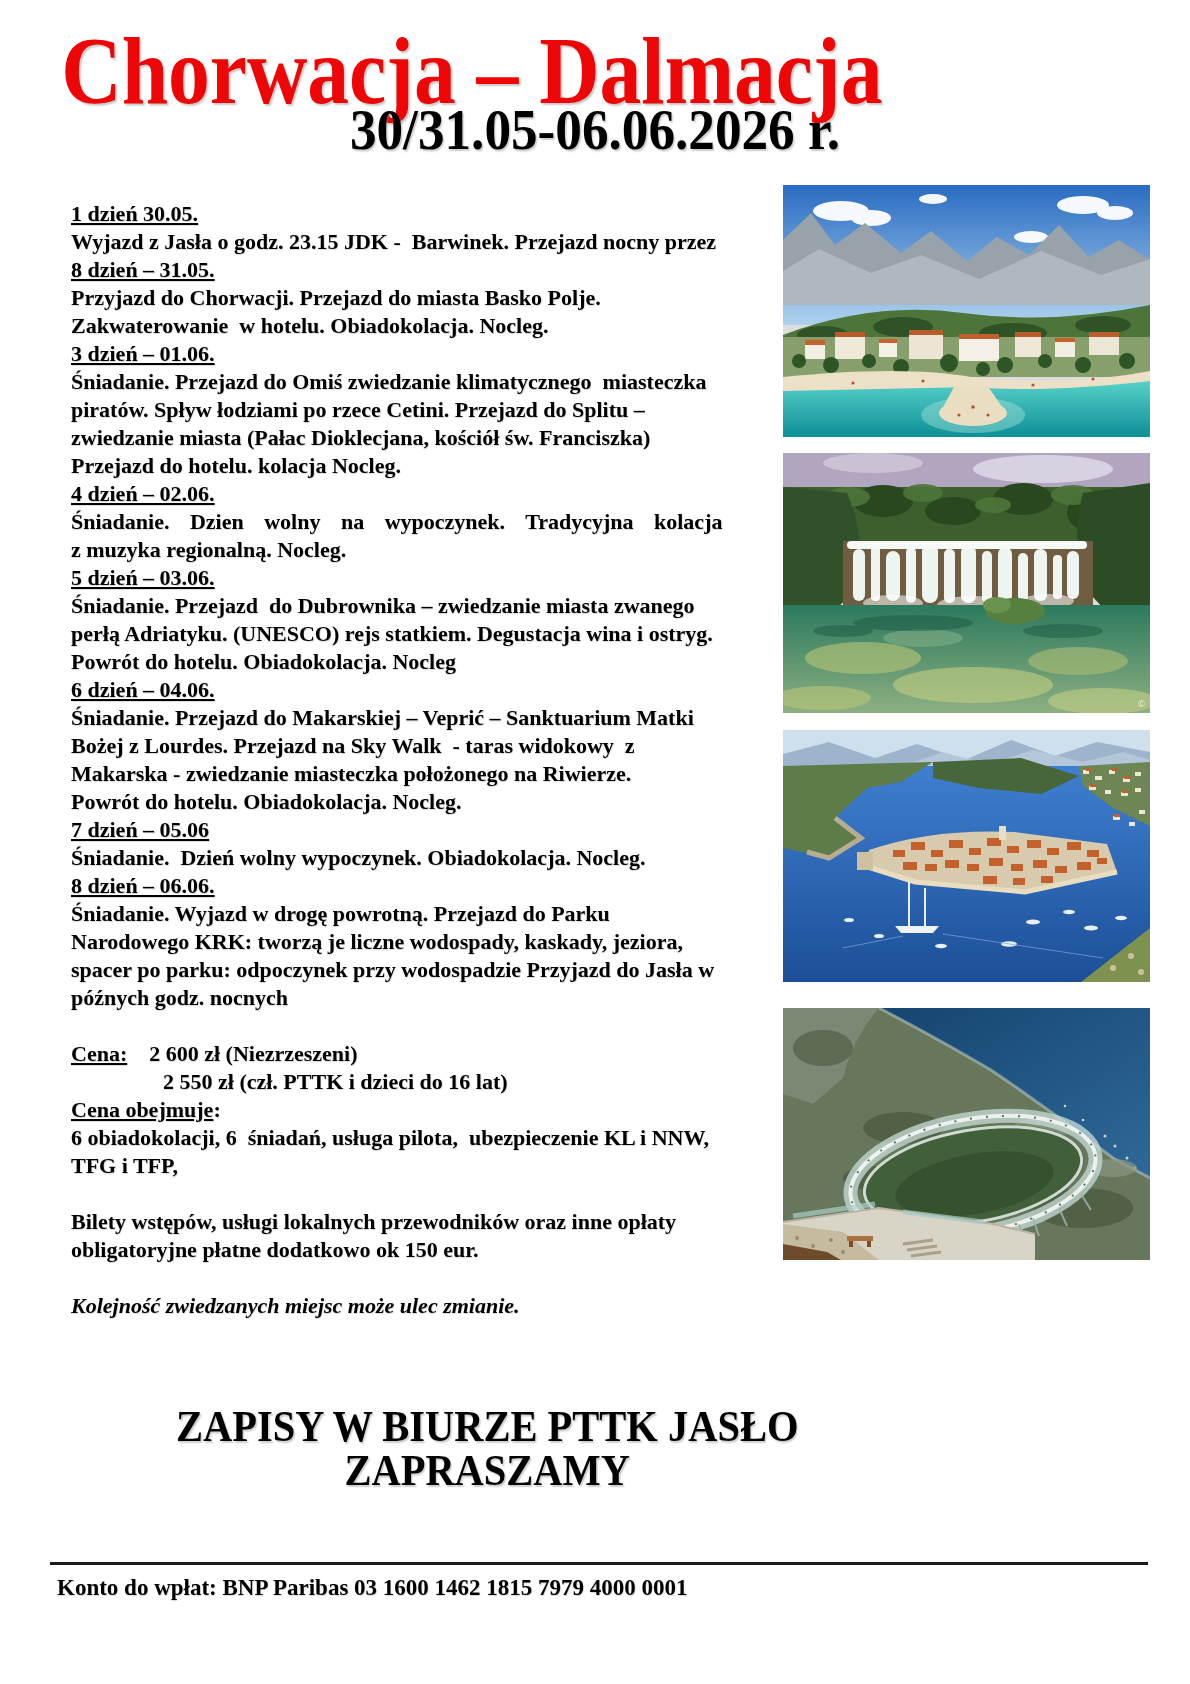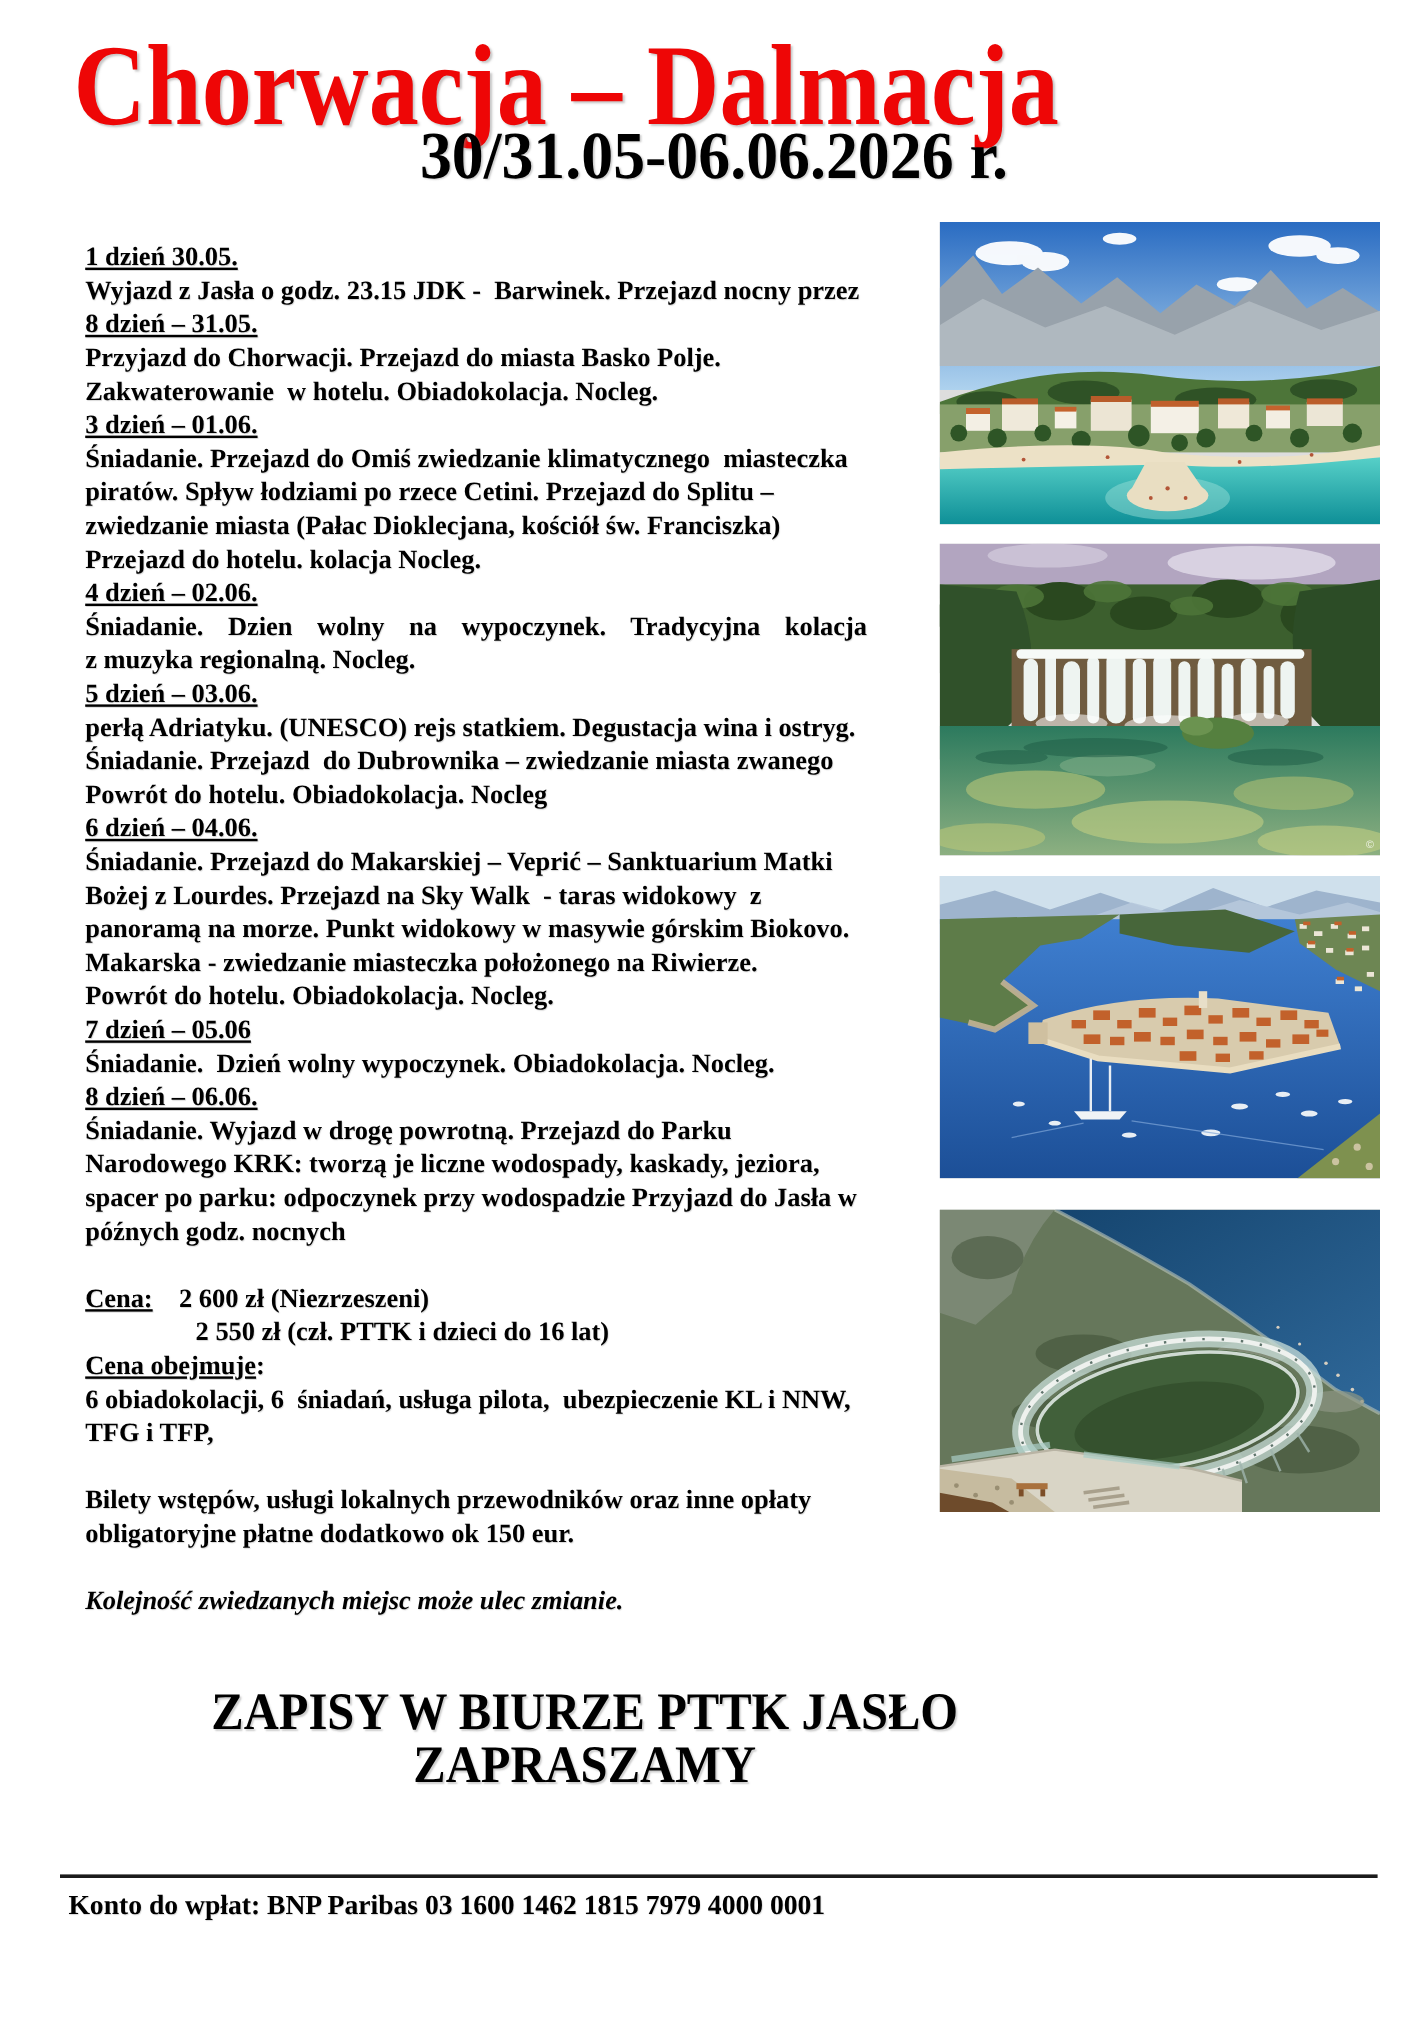--- a/index.html
+++ b/index.html
@@ -63,27 +63,26 @@
       <div class="line b">Zakwaterowanie  w hotelu. Obiadokolacja. Nocleg.</div>
       <div class="line h">3 dzień – 01.06.</div>
       <div class="line b">Śniadanie. Przejazd do Omiś zwiedzanie klimatycznego  miasteczka</div>
       <div class="line b">piratów. Spływ łodziami po rzece Cetini. Przejazd do Splitu –</div>
       <div class="line b">zwiedzanie miasta (Pałac Dioklecjana, kościół św. Franciszka)</div>
       <div class="line b">Przejazd do hotelu. kolacja Nocleg.</div>
       <div class="line h">4 dzień – 02.06.</div>
       <div class="line j">Śniadanie. Dzien wolny na wypoczynek. Tradycyjna kolacja</div>
       <div class="line b">z muzyka regionalną. Nocleg.</div>
       <div class="line h">5 dzień – 03.06.</div>
+      <div class="line b">Śniadanie. Przejazd  do Dubrownika – zwiedzanie miasta zwanego</div>
       <div class="line b">perłą Adriatyku. (UNESCO) rejs statkiem. Degustacja wina i ostryg.</div>
-      <div class="line b">Śniadanie. Przejazd  do Dubrownika – zwiedzanie miasta zwanego</div>
       <div class="line b">Powrót do hotelu. Obiadokolacja. Nocleg</div>
       <div class="line h">6 dzień – 04.06.</div>
       <div class="line b">Śniadanie. Przejazd do Makarskiej – Veprić – Sanktuarium Matki</div>
       <div class="line b">Bożej z Lourdes. Przejazd na Sky Walk  - taras widokowy  z</div>
-      <div class="line b">panoramą na morze. Punkt widokowy w masywie górskim Biokovo.</div>
       <div class="line b">Makarska - zwiedzanie miasteczka położonego na Riwierze.</div>
       <div class="line b">Powrót do hotelu. Obiadokolacja. Nocleg.</div>
       <div class="line h">7 dzień – 05.06</div>
       <div class="line b">Śniadanie.  Dzień wolny wypoczynek. Obiadokolacja. Nocleg.</div>
       <div class="line h">8 dzień – 06.06.</div>
       <div class="line b">Śniadanie. Wyjazd w drogę powrotną. Przejazd do Parku</div>
       <div class="line b">Narodowego KRK: tworzą je liczne wodospady, kaskady, jeziora,</div>
       <div class="line b">spacer po parku: odpoczynek przy wodospadzie Przyjazd do Jasła w</div>
       <div class="line b">późnych godz. nocnych</div>
       <div class="line g"></div>

